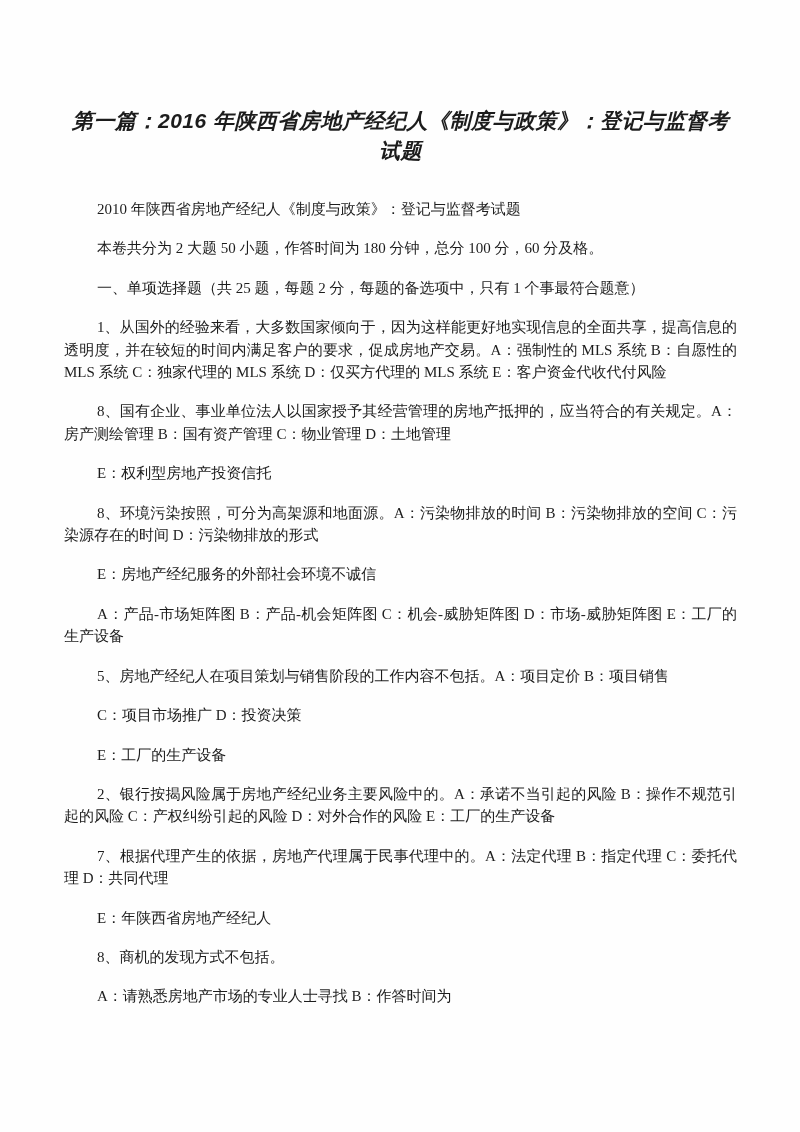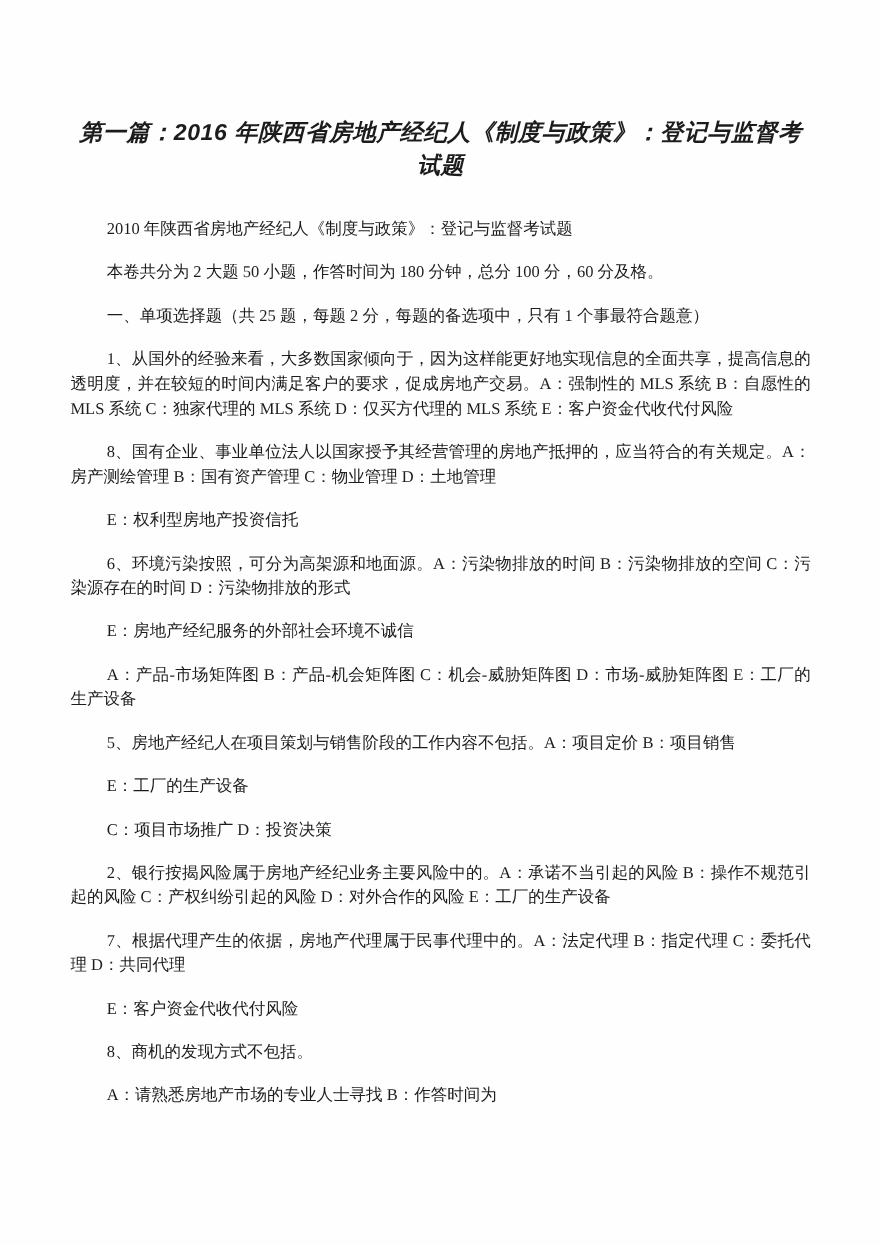--- a/index.html
+++ b/index.html
@@ -45,24 +45,24 @@
 
 <div class="page">
   <h1 class="doc-title">第一篇：2016 年陕西省房地产经纪人《制度与政策》：登记与监督考试题</h1>
 
   <p class="para">2010 年陕西省房地产经纪人《制度与政策》：登记与监督考试题</p>
   <p class="para">本卷共分为 2 大题 50 小题，作答时间为 180 分钟，总分 100 分，60 分及格。</p>
   <p class="para">一、单项选择题（共 25 题，每题 2 分，每题的备选项中，只有 1 个事最符合题意）</p>
   <p class="para">1、从国外的经验来看，大多数国家倾向于，因为这样能更好地实现信息的全面共享，提高信息的透明度，并在较短的时间内满足客户的要求，促成房地产交易。A：强制性的 MLS 系统 B：自愿性的 MLS 系统 C：独家代理的 MLS 系统 D：仅买方代理的 MLS 系统 E：客户资金代收代付风险</p>
   <p class="para">8、国有企业、事业单位法人以国家授予其经营管理的房地产抵押的，应当符合的有关规定。A：房产测绘管理 B：国有资产管理 C：物业管理 D：土地管理</p>
   <p class="para">E：权利型房地产投资信托</p>
-  <p class="para">6、环境污染按照，可分为高架源和地面源。A：污染物排放的时间 B：污染物排放的空间 C：污染源存在的时间 D：污染物排放的形式</p>
+  <p class="para">8、环境污染按照，可分为高架源和地面源。A：污染物排放的时间 B：污染物排放的空间 C：污染源存在的时间 D：污染物排放的形式</p>
   <p class="para">E：房地产经纪服务的外部社会环境不诚信</p>
   <p class="para">A：产品-市场矩阵图 B：产品-机会矩阵图 C：机会-威胁矩阵图 D：市场-威胁矩阵图 E：工厂的生产设备</p>
   <p class="para">5、房地产经纪人在项目策划与销售阶段的工作内容不包括。A：项目定价 B：项目销售</p>
+  <p class="para">C：项目市场推广 D：投资决策</p>
   <p class="para">E：工厂的生产设备</p>
-  <p class="para">C：项目市场推广 D：投资决策</p>
   <p class="para">2、银行按揭风险属于房地产经纪业务主要风险中的。A：承诺不当引起的风险 B：操作不规范引起的风险 C：产权纠纷引起的风险 D：对外合作的风险 E：工厂的生产设备</p>
   <p class="para">7、根据代理产生的依据，房地产代理属于民事代理中的。A：法定代理 B：指定代理 C：委托代理 D：共同代理</p>
-  <p class="para">E：客户资金代收代付风险</p>
+  <p class="para">E：年陕西省房地产经纪人</p>
   <p class="para">8、商机的发现方式不包括。</p>
   <p class="para">A：请熟悉房地产市场的专业人士寻找 B：作答时间为</p>
 </div>
 
 </body></html>

